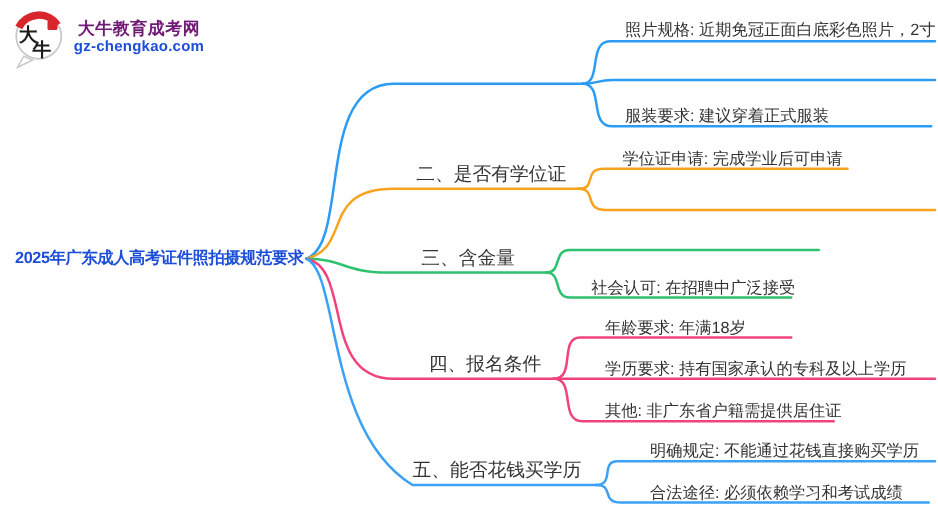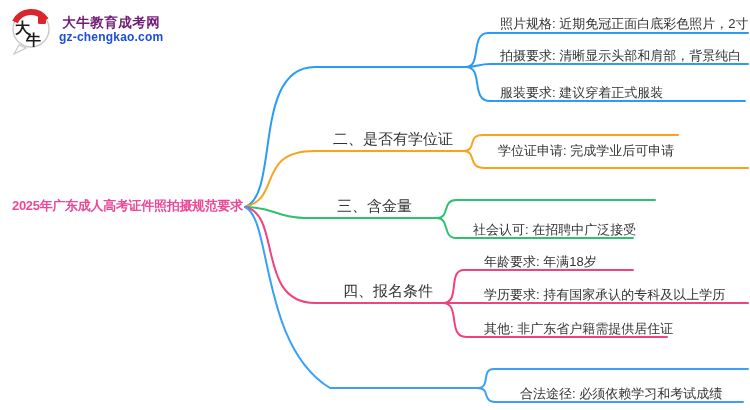--- a/index.html
+++ b/index.html
@@ -2,21 +2,21 @@
 <html><head>
 <meta charset="utf-8">
 <style>
   html,body{margin:0;padding:0;background:#fff;}
   .stage{
     position:relative;width:750px;height:410px;background:#ffffff;overflow:hidden;
     font-family:"Liberation Sans","DejaVu Sans",sans-serif;
   }
   .mindmap-svg{position:absolute;left:0;top:0;width:750px;height:410px;}
   .node{position:absolute;white-space:nowrap;color:#333;}
-  .root-label{font-size:13px;font-weight:700;letter-spacing:-.3px;color:#ec4899;}
+  .root-label{font-size:13px;font-weight:700;letter-spacing:-.3px;color:#1d4ed8;}
   .branch-label{font-size:15px;font-weight:400;color:#333;}
   .leaf-label{font-size:13px;font-weight:400;color:#333;}
   .logo{position:absolute;left:7px;top:5px;display:flex;align-items:center;}
   .logo-text{margin-left:4px;display:flex;flex-direction:column;line-height:1.15;}
   .logo-title{font-size:13.5px;font-weight:700;letter-spacing:.5px;}
   .logo-domain{font-size:12px;font-weight:700;letter-spacing:.2px;}
 </style>
 </head>
 <body>
 
@@ -65,28 +65,29 @@
       <span class="logo-title" style="color: #701a75; text-align: center;">大牛教育成考网</span>
       <span class="logo-domain" style="color: #1d4ed8;">gz-chengkao.com</span>
     </div>
   </div>
 
   <div class="node root-label" style="left:12px;top:197px;">2025年广东成人高考证件照拍摄规范要求</div>
 
   <div class="node branch-label" style="left:333px;top:130px;">二、是否有学位证</div>
   <div class="node branch-label" style="left:337px;top:197px;">三、含金量</div>
   <div class="node branch-label" style="left:343px;top:282px;">四、报名条件</div>
+  <div class="node branch-label" style="left:330px;top:367px;">五、能否花钱买学历</div>
 
   <div class="node leaf-label" style="left:500px;top:15px;">照片规格: 近期免冠正面白底彩色照片，2寸</div>
-  <div class="node leaf-label" style="left:500px;top:47px;">拍摄要求: 清晰显示头部和肩部，背景纯白</div>
   <div class="node leaf-label" style="left:500px;top:84px;">服装要求: 建议穿着正式服装</div>
 
-  <div class="node leaf-label" style="left:498px;top:118px;margin-top:24px;">学位证申请: 完成学业后可申请</div>
+  <div class="node leaf-label" style="left:498px;top:118px;">学位证申请: 完成学业后可申请</div>
 
   <div class="node leaf-label" style="left:473px;top:221px;">社会认可: 在招聘中广泛接受</div>
 
   <div class="node leaf-label" style="left:484px;top:253px;">年龄要求: 年满18岁</div>
   <div class="node leaf-label" style="left:484px;top:286px;">学历要求: 持有国家承认的专科及以上学历</div>
   <div class="node leaf-label" style="left:484px;top:320px;">其他: 非广东省户籍需提供居住证</div>
 
+  <div class="node leaf-label" style="left:520px;top:352px;">明确规定: 不能通过花钱直接购买学历</div>
   <div class="node leaf-label" style="left:520px;top:385px;">合法途径: 必须依赖学习和考试成绩</div>
 
 </div>
 
 </body></html>

